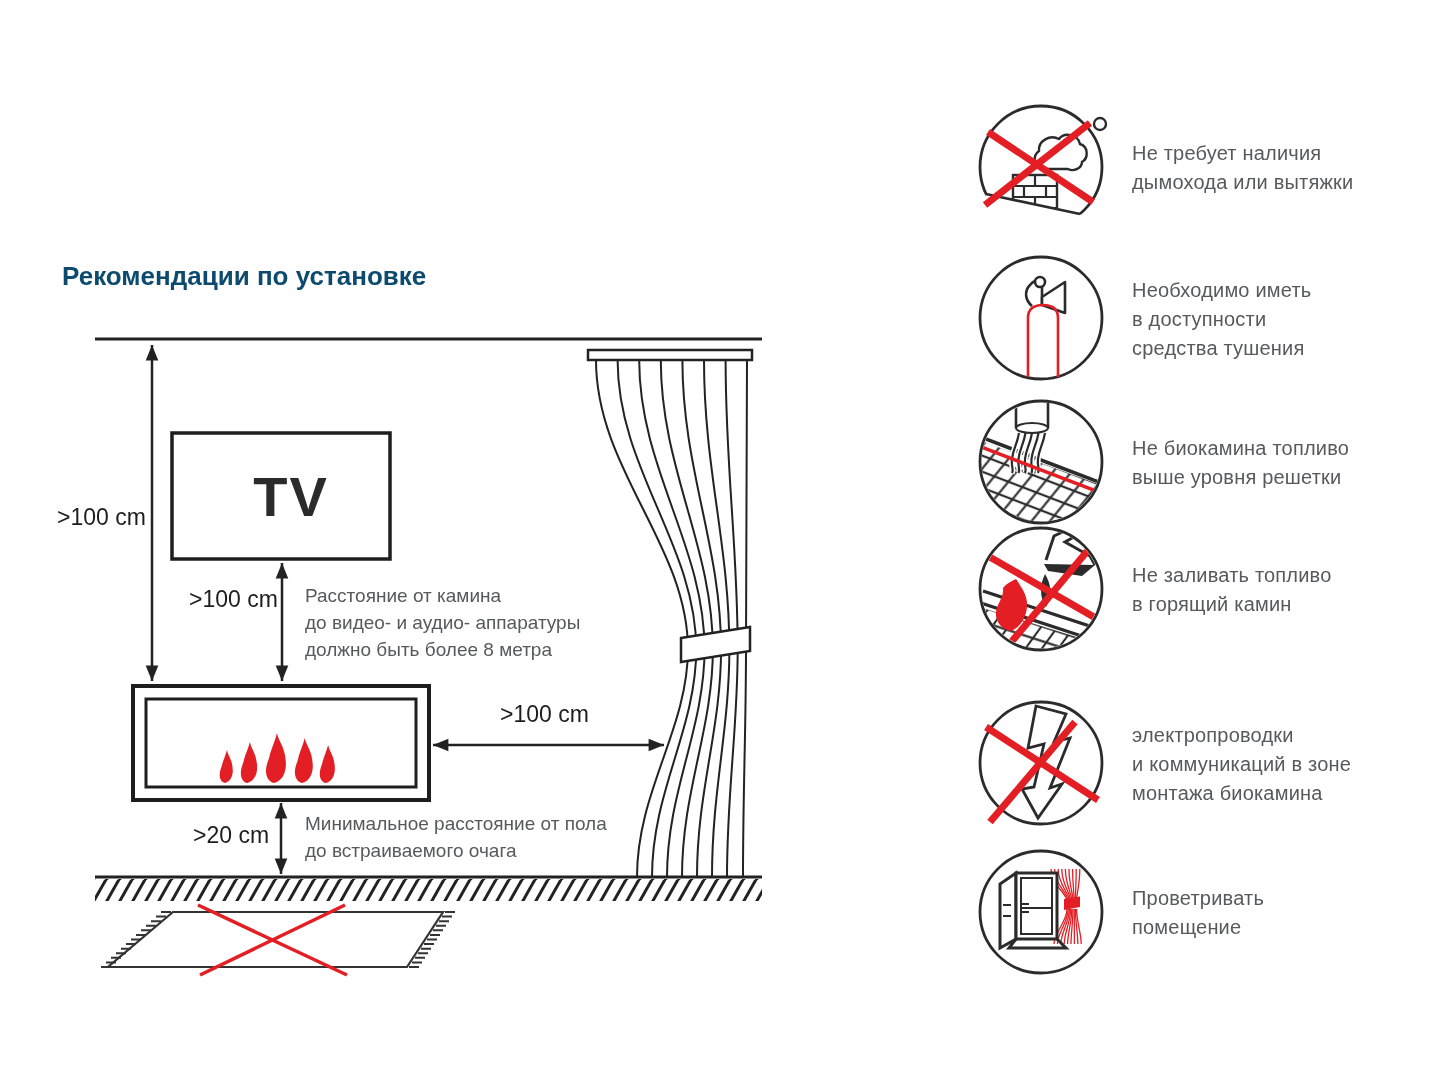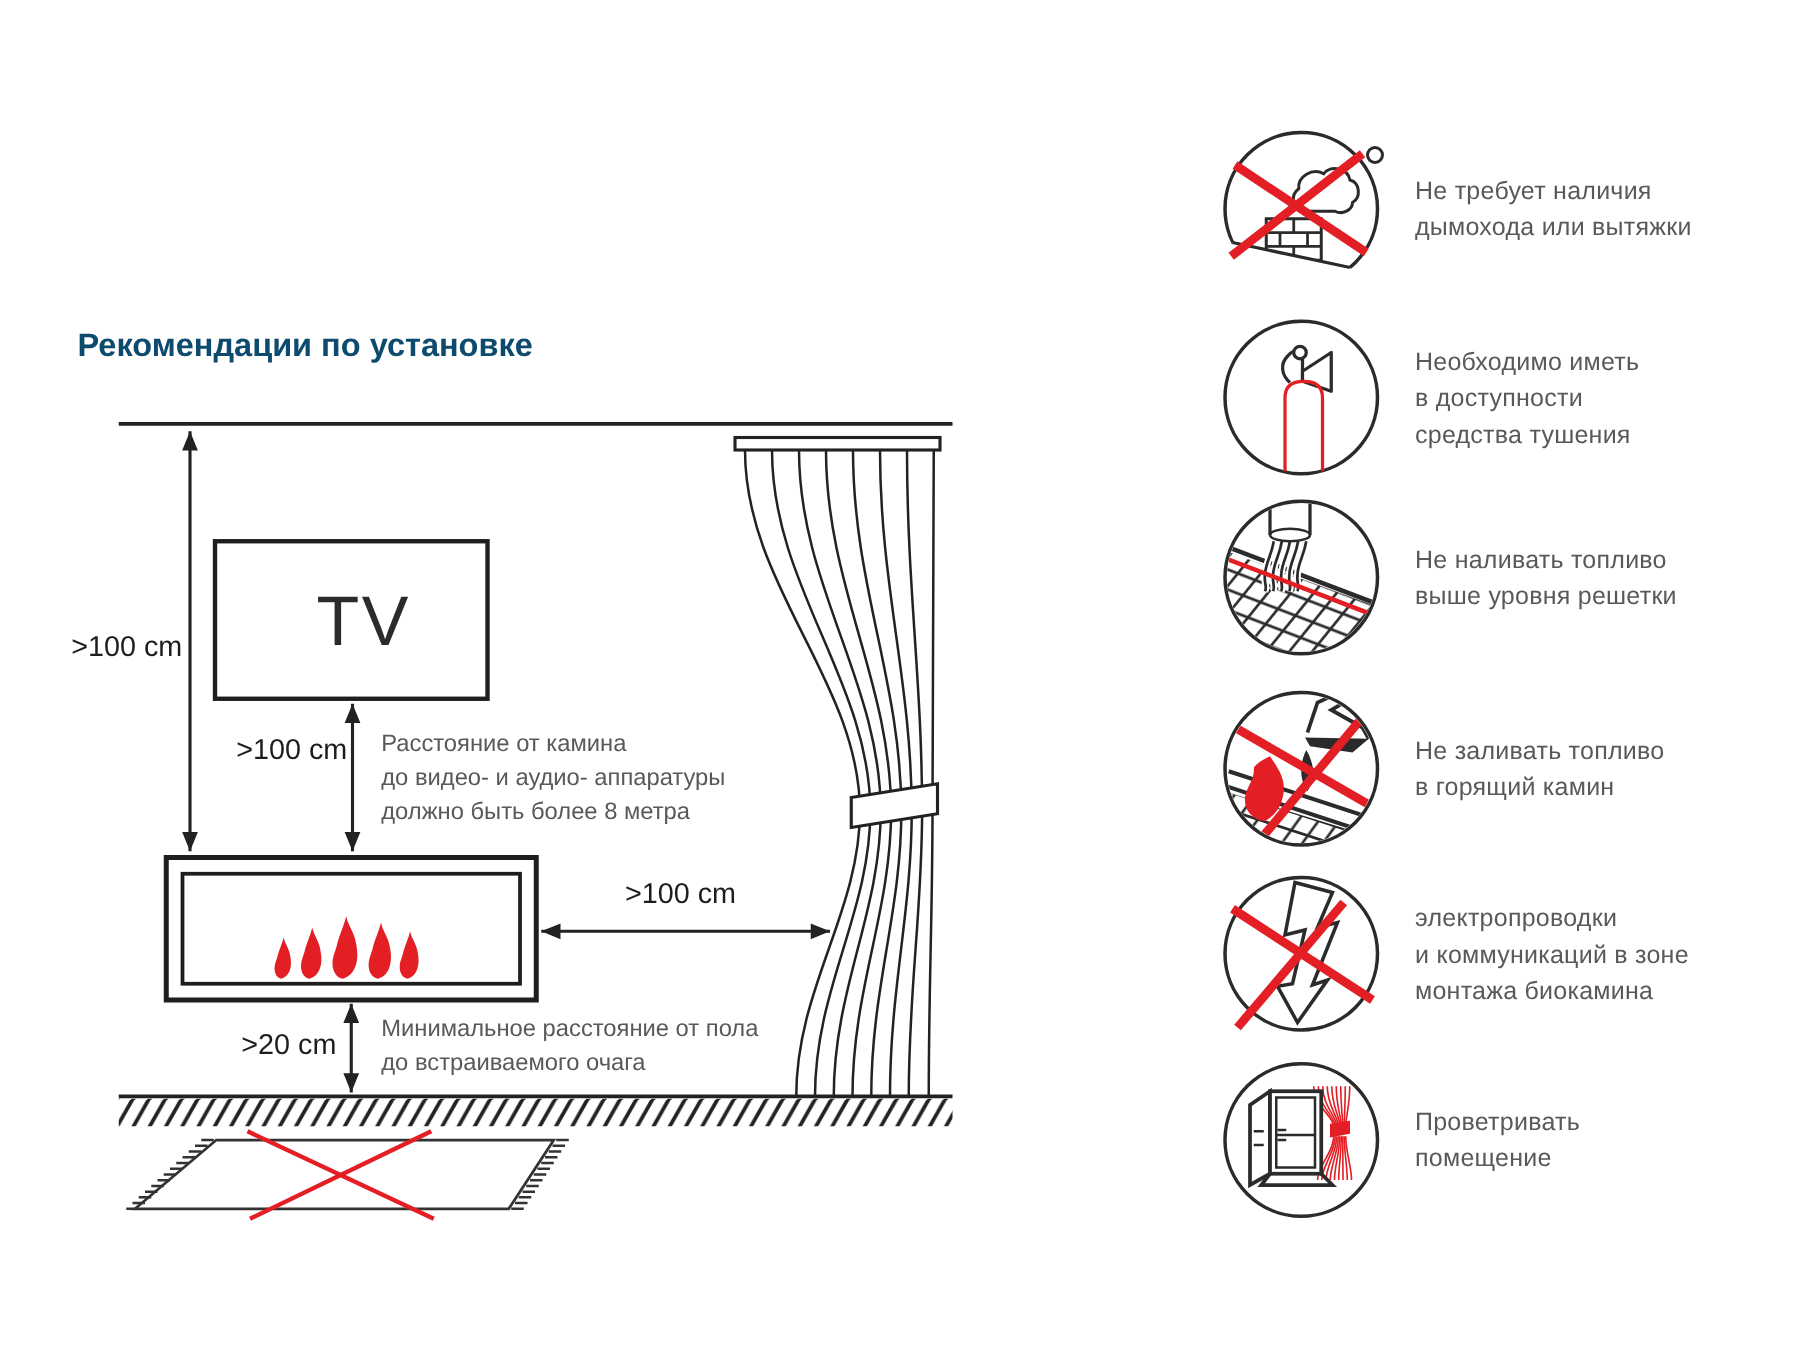--- a/index.html
+++ b/index.html
@@ -5,21 +5,21 @@
   html,body{margin:0;padding:0;background:#fff;}
   .stage{position:relative;width:1440px;height:1080px;background:#ffffff;overflow:hidden;
          font-family:"Liberation Sans","DejaVu Sans",sans-serif;color:#222;}
   .page-title{position:absolute;left:62px;top:98px;font-size:47px;font-weight:300;
               color:#3c3c3c;letter-spacing:.5px;white-space:nowrap;}
   .section-title{position:absolute;left:62px;top:261px;font-size:26px;font-weight:700;
                  color:#0c4a6e;white-space:nowrap;}
   .diagram-svg{position:absolute;left:0;top:0;}
   .tv-label{position:absolute;left:172px;top:433px;width:218px;height:126px;
             display:flex;align-items:center;justify-content:center;
-            font-size:56px;font-weight:400;color:#2b2b2b;letter-spacing:2px;padding-left:10px;}
+            font-size:56px;font-weight:700;color:#2b2b2b;letter-spacing:2px;padding-left:10px;}
   .dim{position:absolute;font-size:23px;font-weight:400;color:#1d1d1d;white-space:nowrap;}
   .dim-wall{left:57px;top:504px;}
   .dim-tv{left:189px;top:586px;}
   .dim-curtain{left:500px;top:701px;}
   .dim-floor{left:193px;top:822px;text-align:center;}
   .note{position:absolute;font-size:19px;line-height:27px;color:#58595b;}
   .note-tv{left:305px;top:582px;}
   .note-floor{left:305px;top:810px;}
   .rule{position:absolute;left:976px;display:flex;align-items:center;gap:16px;}
   .rule-text{font-size:20px;line-height:29px;color:#58595b;letter-spacing:.2px;}
@@ -189,26 +189,26 @@
         </g>
         <line x1="0" y1="48" x2="128" y2="97" stroke="#e31e24" stroke-width="3.6"></line>
         <g stroke="#2b2b2b" fill="none">
           <line x1="40" y1="8" x2="40" y2="31" stroke-width="2.6"></line>
           <line x1="72" y1="5" x2="72" y2="31" stroke-width="2.6"></line>
           <ellipse cx="56" cy="31" rx="16" ry="5" stroke-width="2" fill="#fff" fill-opacity="0"></ellipse>
         </g>
       </g>
     </svg>
     <div class="rule-text">
-      <div>Не наливать топливо</div>
+      <div>Не биокамина топливо</div>
       <div>выше уровня решетки</div>
     </div>
   </div>
 
-  <div class="rule" style="top:550px">
+  <div class="rule" style="top:524px">
     <svg width="140" height="132" viewBox="0 0 140 132">
       <defs>
         <clipPath id="clip4">
             <circle cx="65" cy="65" r="59.5"></circle>
           </clipPath>
         <pattern id="grate4" patternUnits="userSpaceOnUse" width="14" height="14" patternTransform="rotate(18) skewX(-18)">
           <line x1="0" y1="7" x2="14" y2="7" stroke="#2b2b2b" stroke-width="2.2"></line>
           <line x1="7" y1="0" x2="7" y2="14" stroke="#2b2b2b" stroke-width="2.2"></line>
         </pattern>
       </defs>

